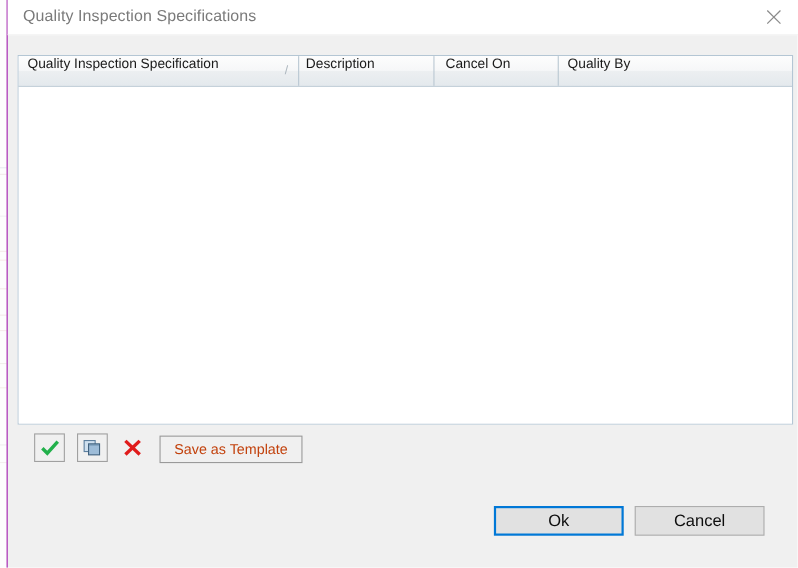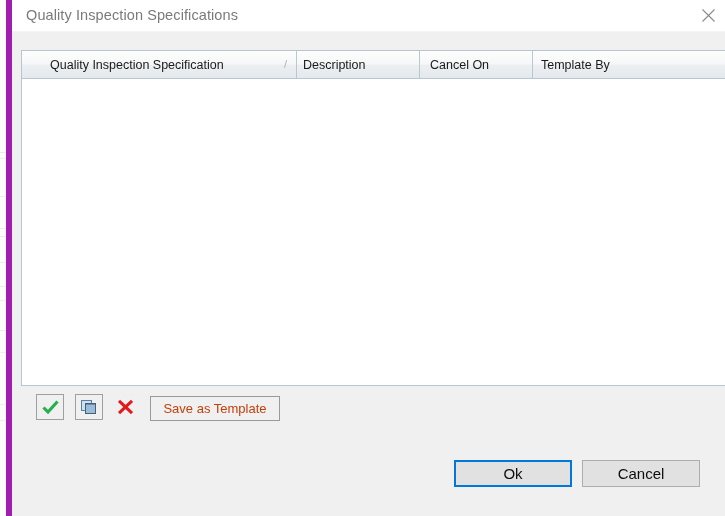--- a/index.html
+++ b/index.html
@@ -29,21 +29,21 @@
     width: 7px;
     height: 1px;
   }
 
   #dialog {
     position: absolute;
     left: 6px; top: 0;
     width: 719px;
     height: 516px;
     background: #f0f0f0;
-    border-left: 6px solid #a21caf;
+    border-left: 1px solid #a21caf;
     box-sizing: border-box;
   }
 
   
   #titlebar {
     position: absolute;
     left: 0; top: 0;
     width: 719px; height: 32px;
     background: #ffffff;
     box-sizing: border-box;
@@ -90,23 +90,22 @@
     border-bottom: 1px solid #b9c7d2;
     box-sizing: border-box;
   }
   .gcol {
     position: absolute;
     top: 0;
     height: 27px;
     box-sizing: border-box;
     border-right: 1px solid #b9c7d2;
     display: flex;
-    align-items: center;
-    cursor: default;
-    margin-left: 20px;
+    align-items: flex-start;
+    cursor: default;
   }
   .gcol:last-child { border-right: none; }
   .gcol-label {
     font-size: 12.5px;
     color: #1a1a1a;
     padding-left: 8px;
     white-space: nowrap;
   }
   #sort-indicator {
     position: absolute;
@@ -228,21 +227,21 @@
 
       <div class="gcol" style="left:253px; width:125px;">
         <span class="gcol-label">Description</span>
       </div>
 
       <div class="gcol" style="left:380px; width:111px;">
         <span class="gcol-label">Cancel On</span>
       </div>
 
       <div class="gcol" style="left:491px; width:212px;">
-        <span class="gcol-label">Template By</span>
+        <span class="gcol-label">Quality By</span>
       </div>
 
     </div>
     <div id="grid-body"></div>
   </div>
 
   <div id="toolbar">
 
     <div class="tool-btn framed" id="btn-accept">
       <svg width="17" height="15" viewBox="0 0 17 15" aria-hidden="true">

